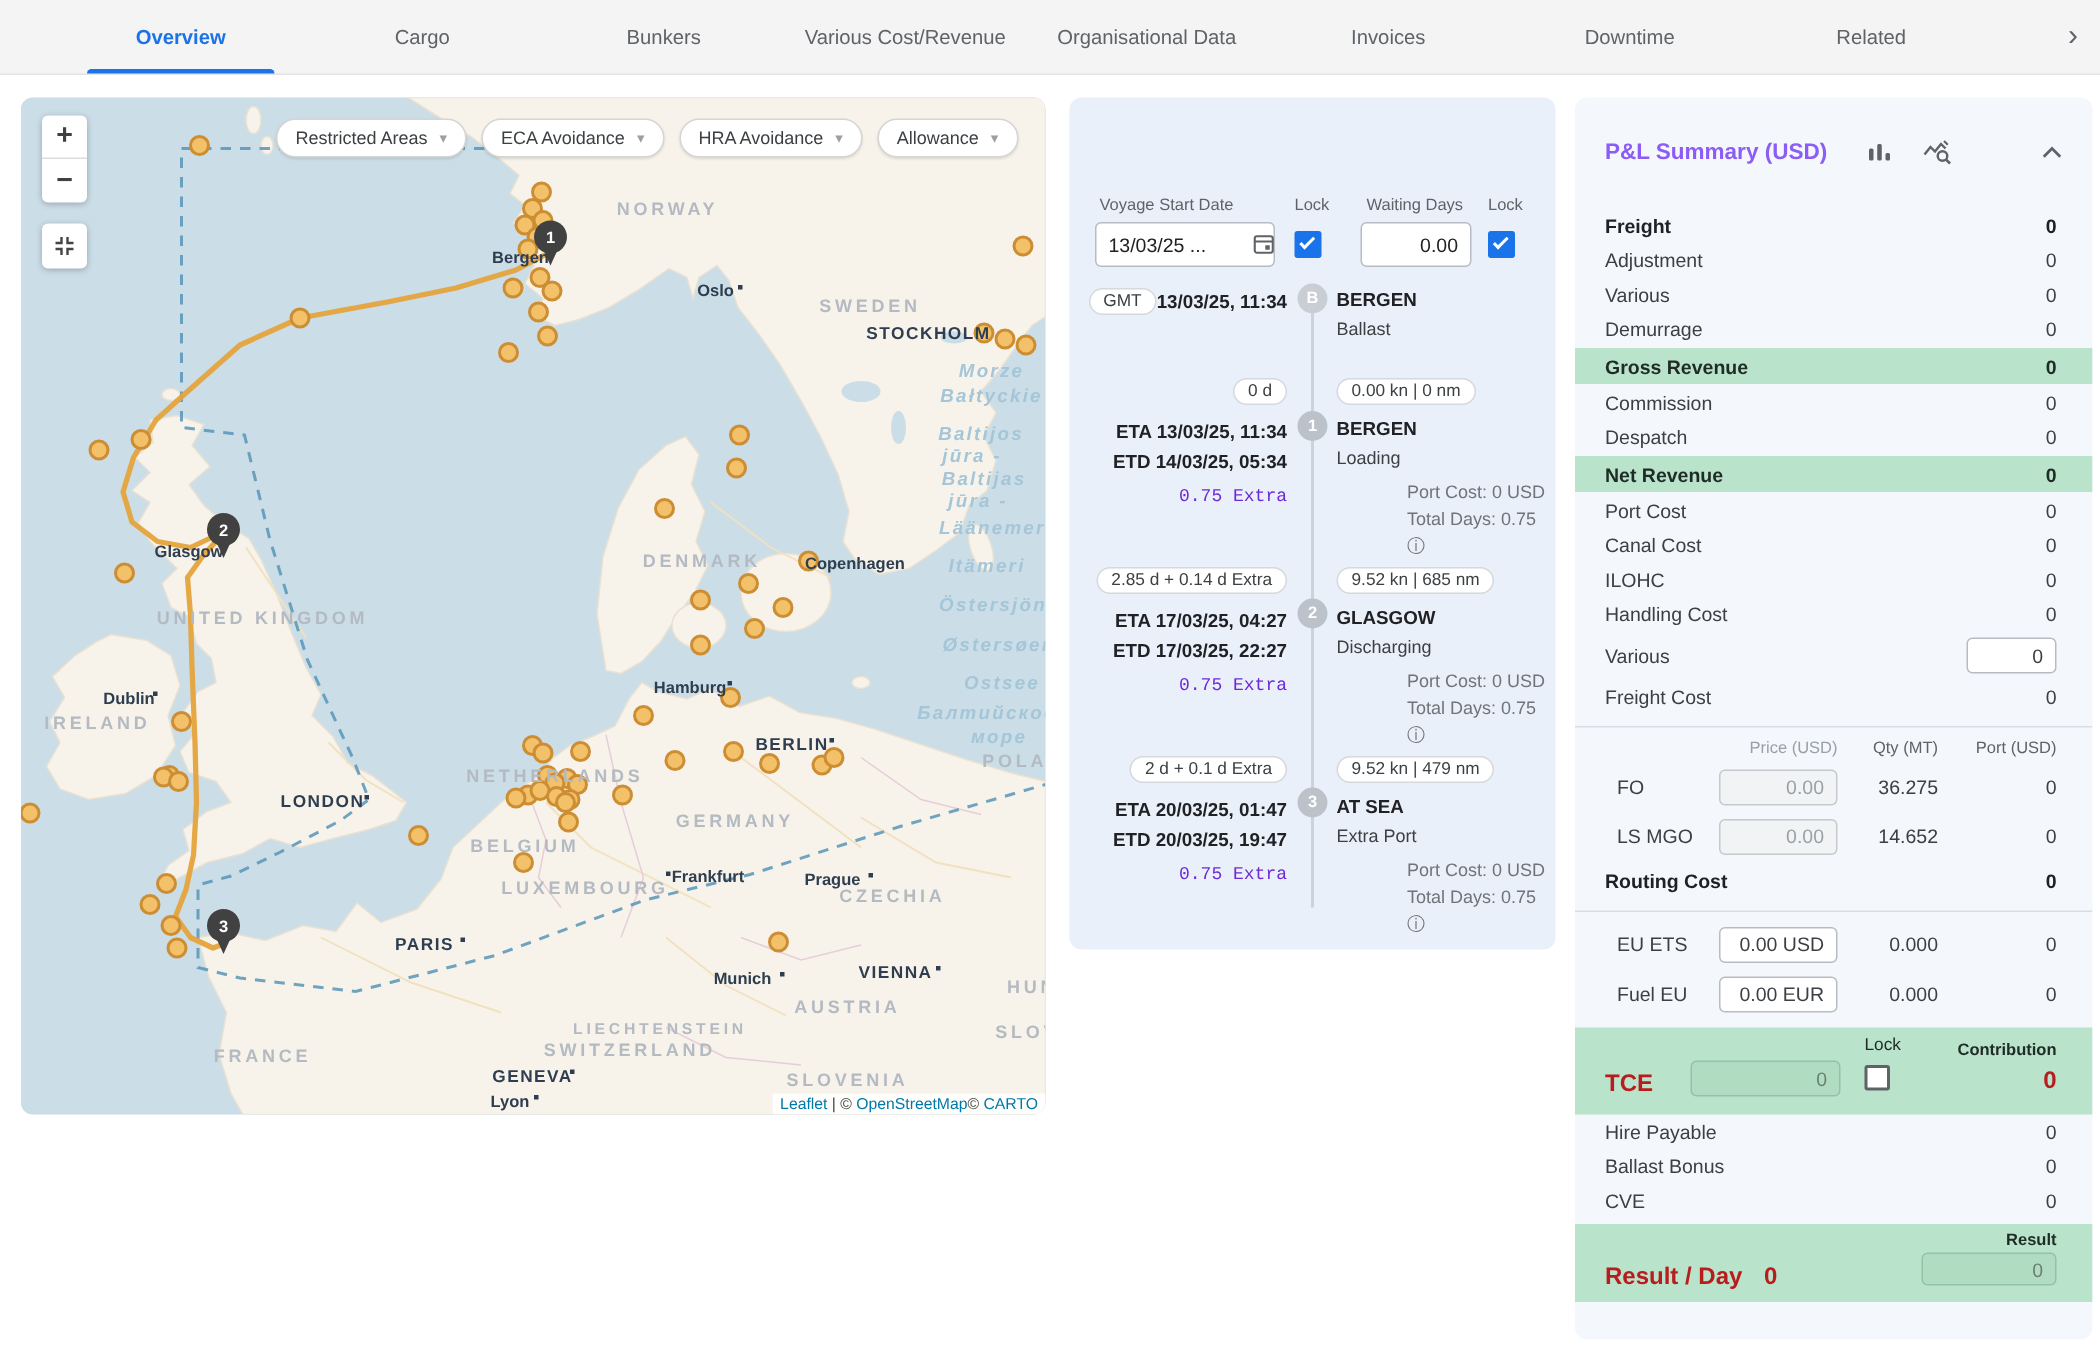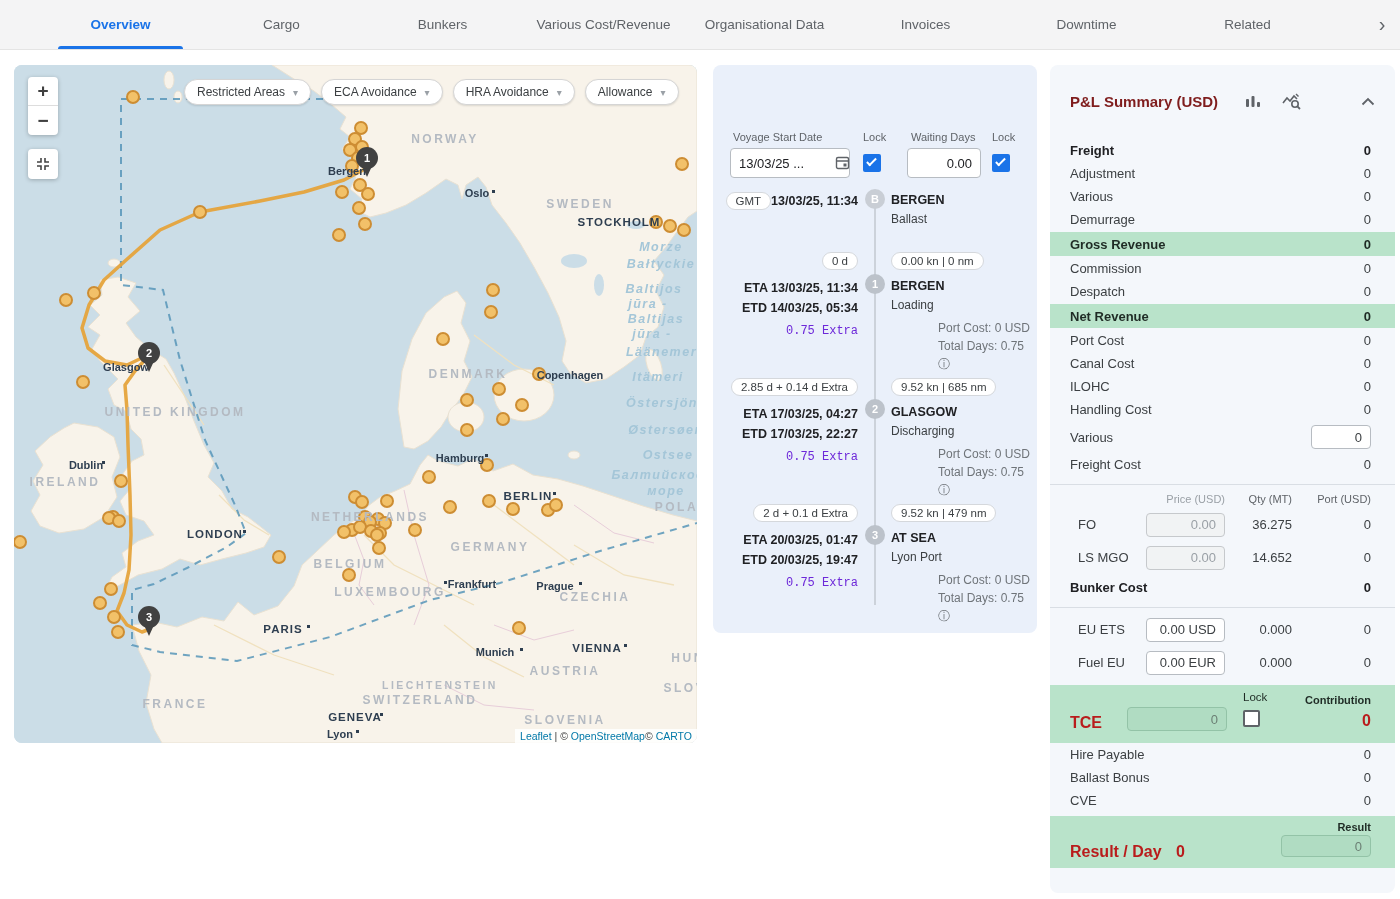--- a/index.html
+++ b/index.html
@@ -54,21 +54,21 @@
   .tl-extra { font-size:12px; color:#6d28d9; margin-top:6px;font-family:Liberation Mono, monospace; }
   .tl-port { font-size:12.5px; font-weight:bold; color:#202124; line-height:19px; }
   .tl-act { font-size:12px; color:#3c4043; line-height:19px; }
   .tl-gray { font-size:12px; color:#6f7479; line-height:18px;margin-left:47px; }
   .info-ic { color:#6f7479; font-size:12px; }
   .gmt-row { display:flex; align-items:center; justify-content:flex-end; gap:0; }
 
   
   .pnl { position:absolute; left:1050px; top:65px; width:345px; height:828px; background:#f4f7fb; border-radius:8px; overflow:hidden; font-size:13px; color:#3c4043; }
   .pnl-header { height:54px; padding:19px 20px 0; display:flex; align-items:center; }
-  .pnl-title { font-size:15px; font-weight:bold; color:#7f1d1d; }
+  .pnl-title { font-size:15px; font-weight:bold; color:#8b5cf6; }
   .pnl-hicons { display:flex; gap:20px; margin-left:26px; }
   .pnl-collapse { margin-left:auto; cursor:pointer; }
   .pnl-body { padding-top:20px; }
   .prow { display:flex; justify-content:space-between; align-items:center; height:23px; padding:0 24px 0 20px; }
   .prow.bold { font-weight:bold; color:#202124; }
   .prow.green { background:#b9e3ca; height:24px; font-weight:bold; color:#1f2b25; margin:1px 0; }
   .prow.tall { height:32px; }
   .pdivider { border-top:1px solid #d9dee4; margin:8px 0 5px; }
   .pgrid { display:grid; grid-template-columns:68px 79px 67px 79px; align-items:center; padding:0 24px 0 28px; }
   .pgrid.hdr { height:18px; font-size:11px; color:#9aa0a6; }
@@ -417,21 +417,21 @@
 
     <div class="leg-left" style="top:438px;">
       <div><span class="tl-pill">2 d + 0.1 d Extra</span></div>
       <div class="tl-time" style="margin-top:8px;">ETA 20/03/25, 01:47</div>
       <div class="tl-time">ETD 20/03/25, 19:47</div>
       <div class="tl-extra">0.75 Extra</div>
     </div>
     <div class="leg-right" style="top:438px;">
       <div><span class="tl-pill">9.52 kn | 479 nm</span></div>
       <div class="tl-port" style="margin-top:7px;">AT SEA</div>
-      <div class="tl-act">Lyon Port</div>
+      <div class="tl-act">Extra Port</div>
       <div class="tl-gray" style="margin-top:4px;">Port Cost: 0 USD</div>
       <div class="tl-gray"><span>Total Days: 0.75</span> <span class="info-ic">ⓘ</span></div>
     </div>
   </div>
 
   <div class="pnl">
     <div class="pnl-header">
       <span class="pnl-title">P&amp;L Summary (USD)</span>
       <span class="pnl-hicons">
         <svg width="18" height="18" viewBox="0 0 18 18">
@@ -523,21 +523,21 @@
         <span class="r">36.275</span>
         <span class="r">0</span>
       </div>
       <div class="pgrid row">
         <span>LS MGO</span>
         <input class="num-input disabled" value="0.00" style="">
         <span class="r">14.652</span>
         <span class="r">0</span>
       </div>
       <div class="prow green" style="background:transparent; color:#202124;">
-          <span>Bunker Cost</span>
+          <span>Routing Cost</span>
           <span>0</span>
         </div>
 
       <div class="pdivider"></div>
 
       <div class="pgrid row">
         <span>EU ETS</span>
         <input class="num-input white" value="0.00 USD" style="">
         <span class="r">0.000</span>
         <span class="r">0</span>

